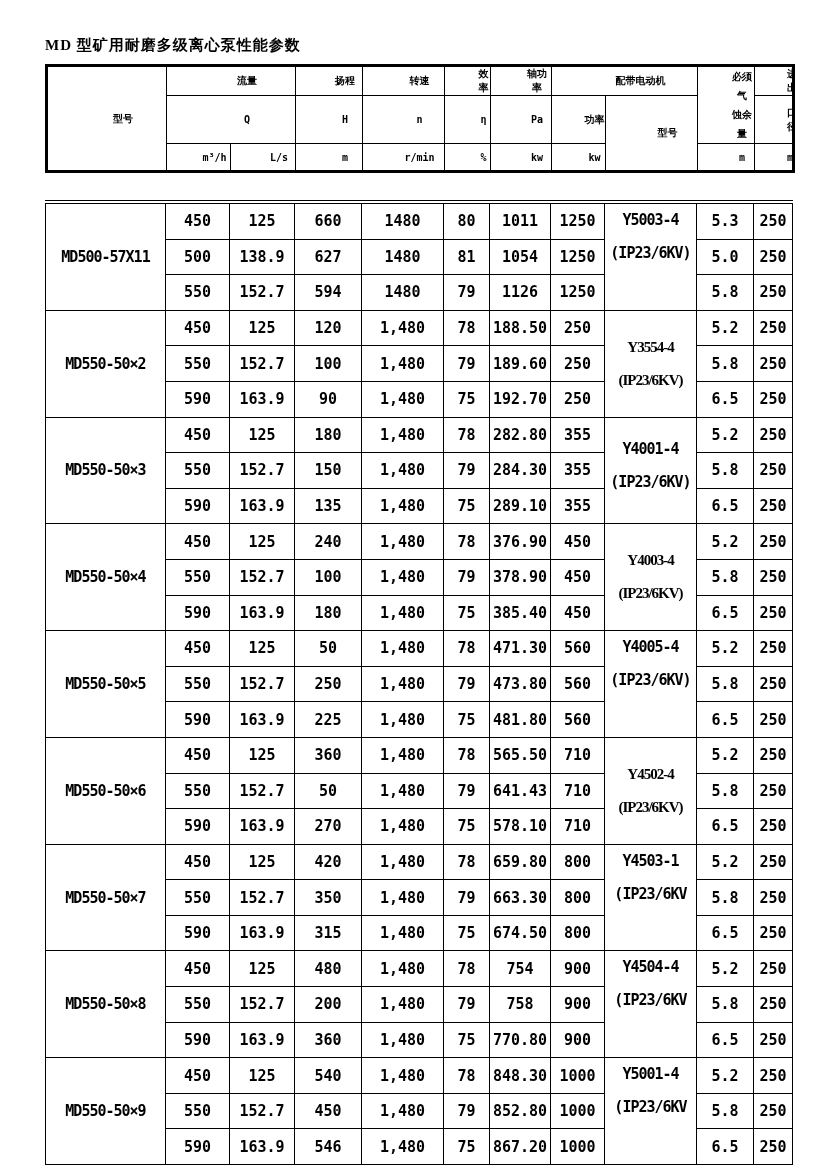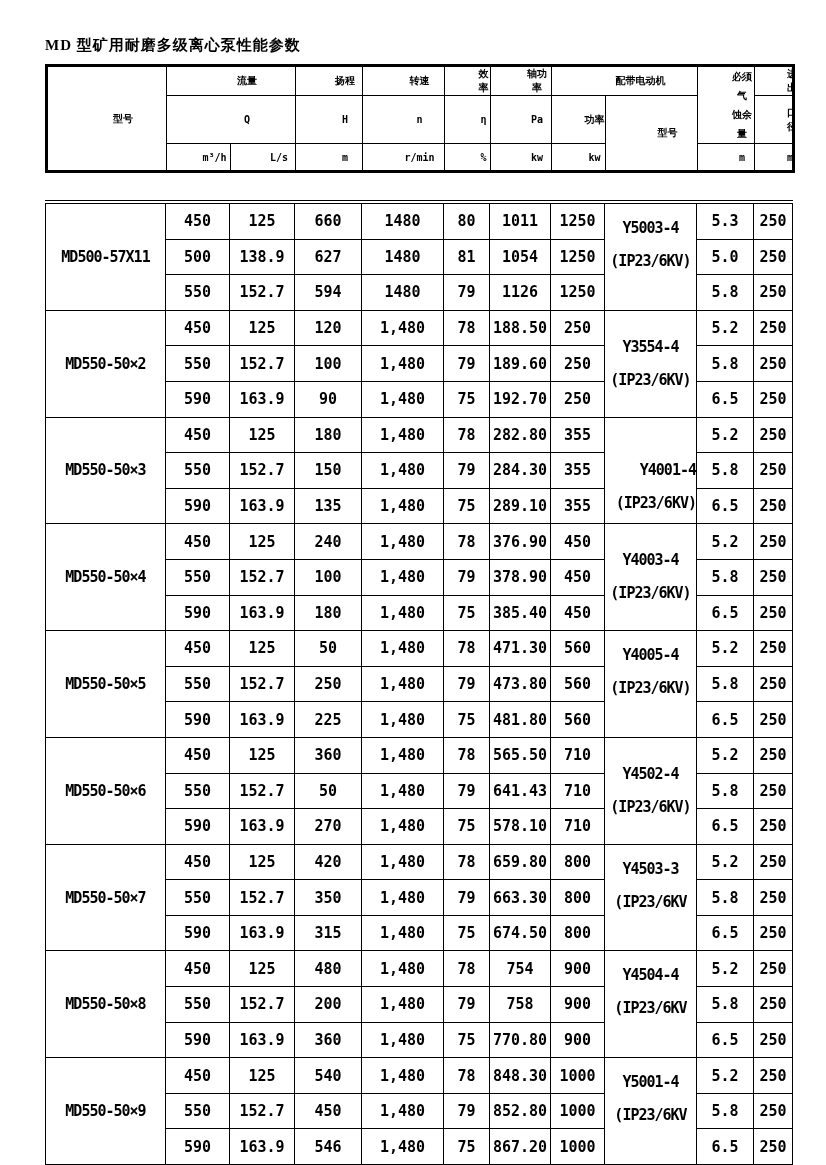--- a/index.html
+++ b/index.html
@@ -33,23 +33,23 @@
   table.hdr td { font-size:10px;padding-left:32px; }
   .hdr .r1 td { height:25px; }
   .hdr .r2 td { height:30px; }
   .hdr .r3 td { height:26px;margin-top:48px; }
   .two-line { line-height:19px; font-size:14px;margin-top:23px; }
   
   table.data { margin-top:27px; border:1px solid #000; border-top:4px double #000; }
   table.data td { font-size:15px; height:34.6px; }
   td.model-cell { font-size:14px; letter-spacing:-1px; }
   td.motor-cell { font-size:14px; letter-spacing:-1px; line-height:33px; }
-  td.motor-cell.align-top    { vertical-align:top;    padding-top:8px; }
-  td.motor-cell.align-middle { vertical-align:middle; }
-  td.motor-cell.align-low    { vertical-align:bottom; padding-bottom:3px;text-align:right; }
+  td.motor-cell.align-top    { vertical-align:top;    }
+  td.motor-cell.align-middle { vertical-align:middle;font-family:Liberation Serif, serif; }
+  td.motor-cell.align-low    { vertical-align:bottom; padding-bottom:24px; }
 </style>
 </head>
 <body>
 
 <div class="page">
 
   <div class="doc-title">MD 型矿用耐磨多级离心泵性能参数</div>
 
   <table class="hdr">
     <colgroup>
@@ -350,21 +350,21 @@
         <tr>
           <td rowspan="3" class="model-cell">MD550-50×7</td>
           <td>450</td>
           <td>125</td>
           <td>420</td>
           <td>1,480</td>
           <td>78</td>
           <td>659.80</td>
           <td>800</td>
           <td rowspan="3" class="motor-cell align-top">
-            <div>Y4503-3</div>
+            <div>Y4503-1</div>
             <div>(IP23/6KV</div>
           </td>
           <td>5.2</td>
           <td>250</td>
         </tr>
         <tr>
           <td>550</td>
           <td>152.7</td>
           <td>350</td>
           <td>1,480</td>

